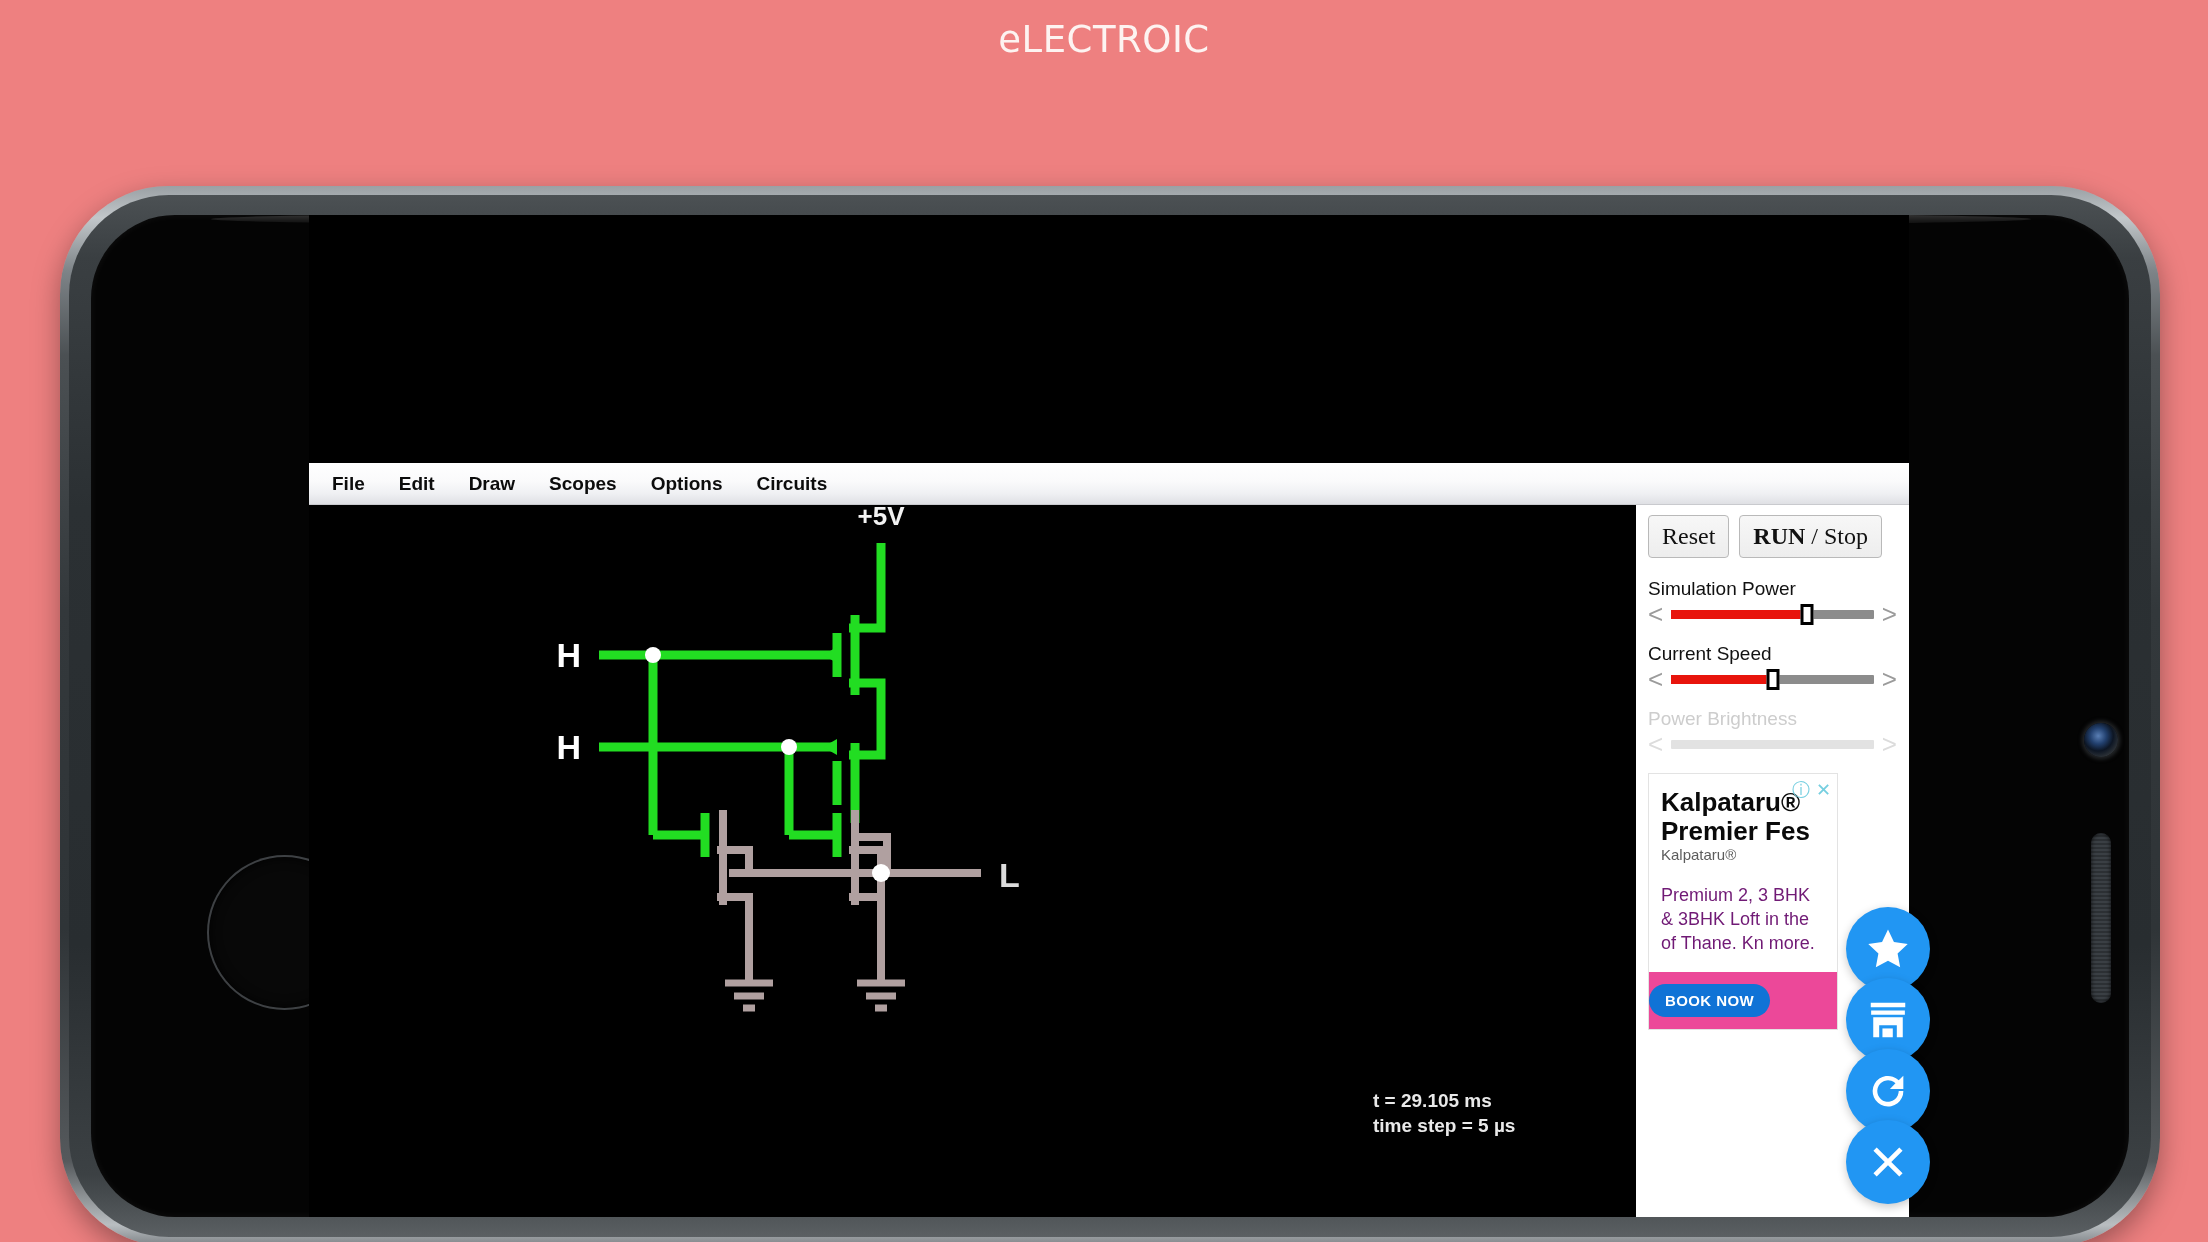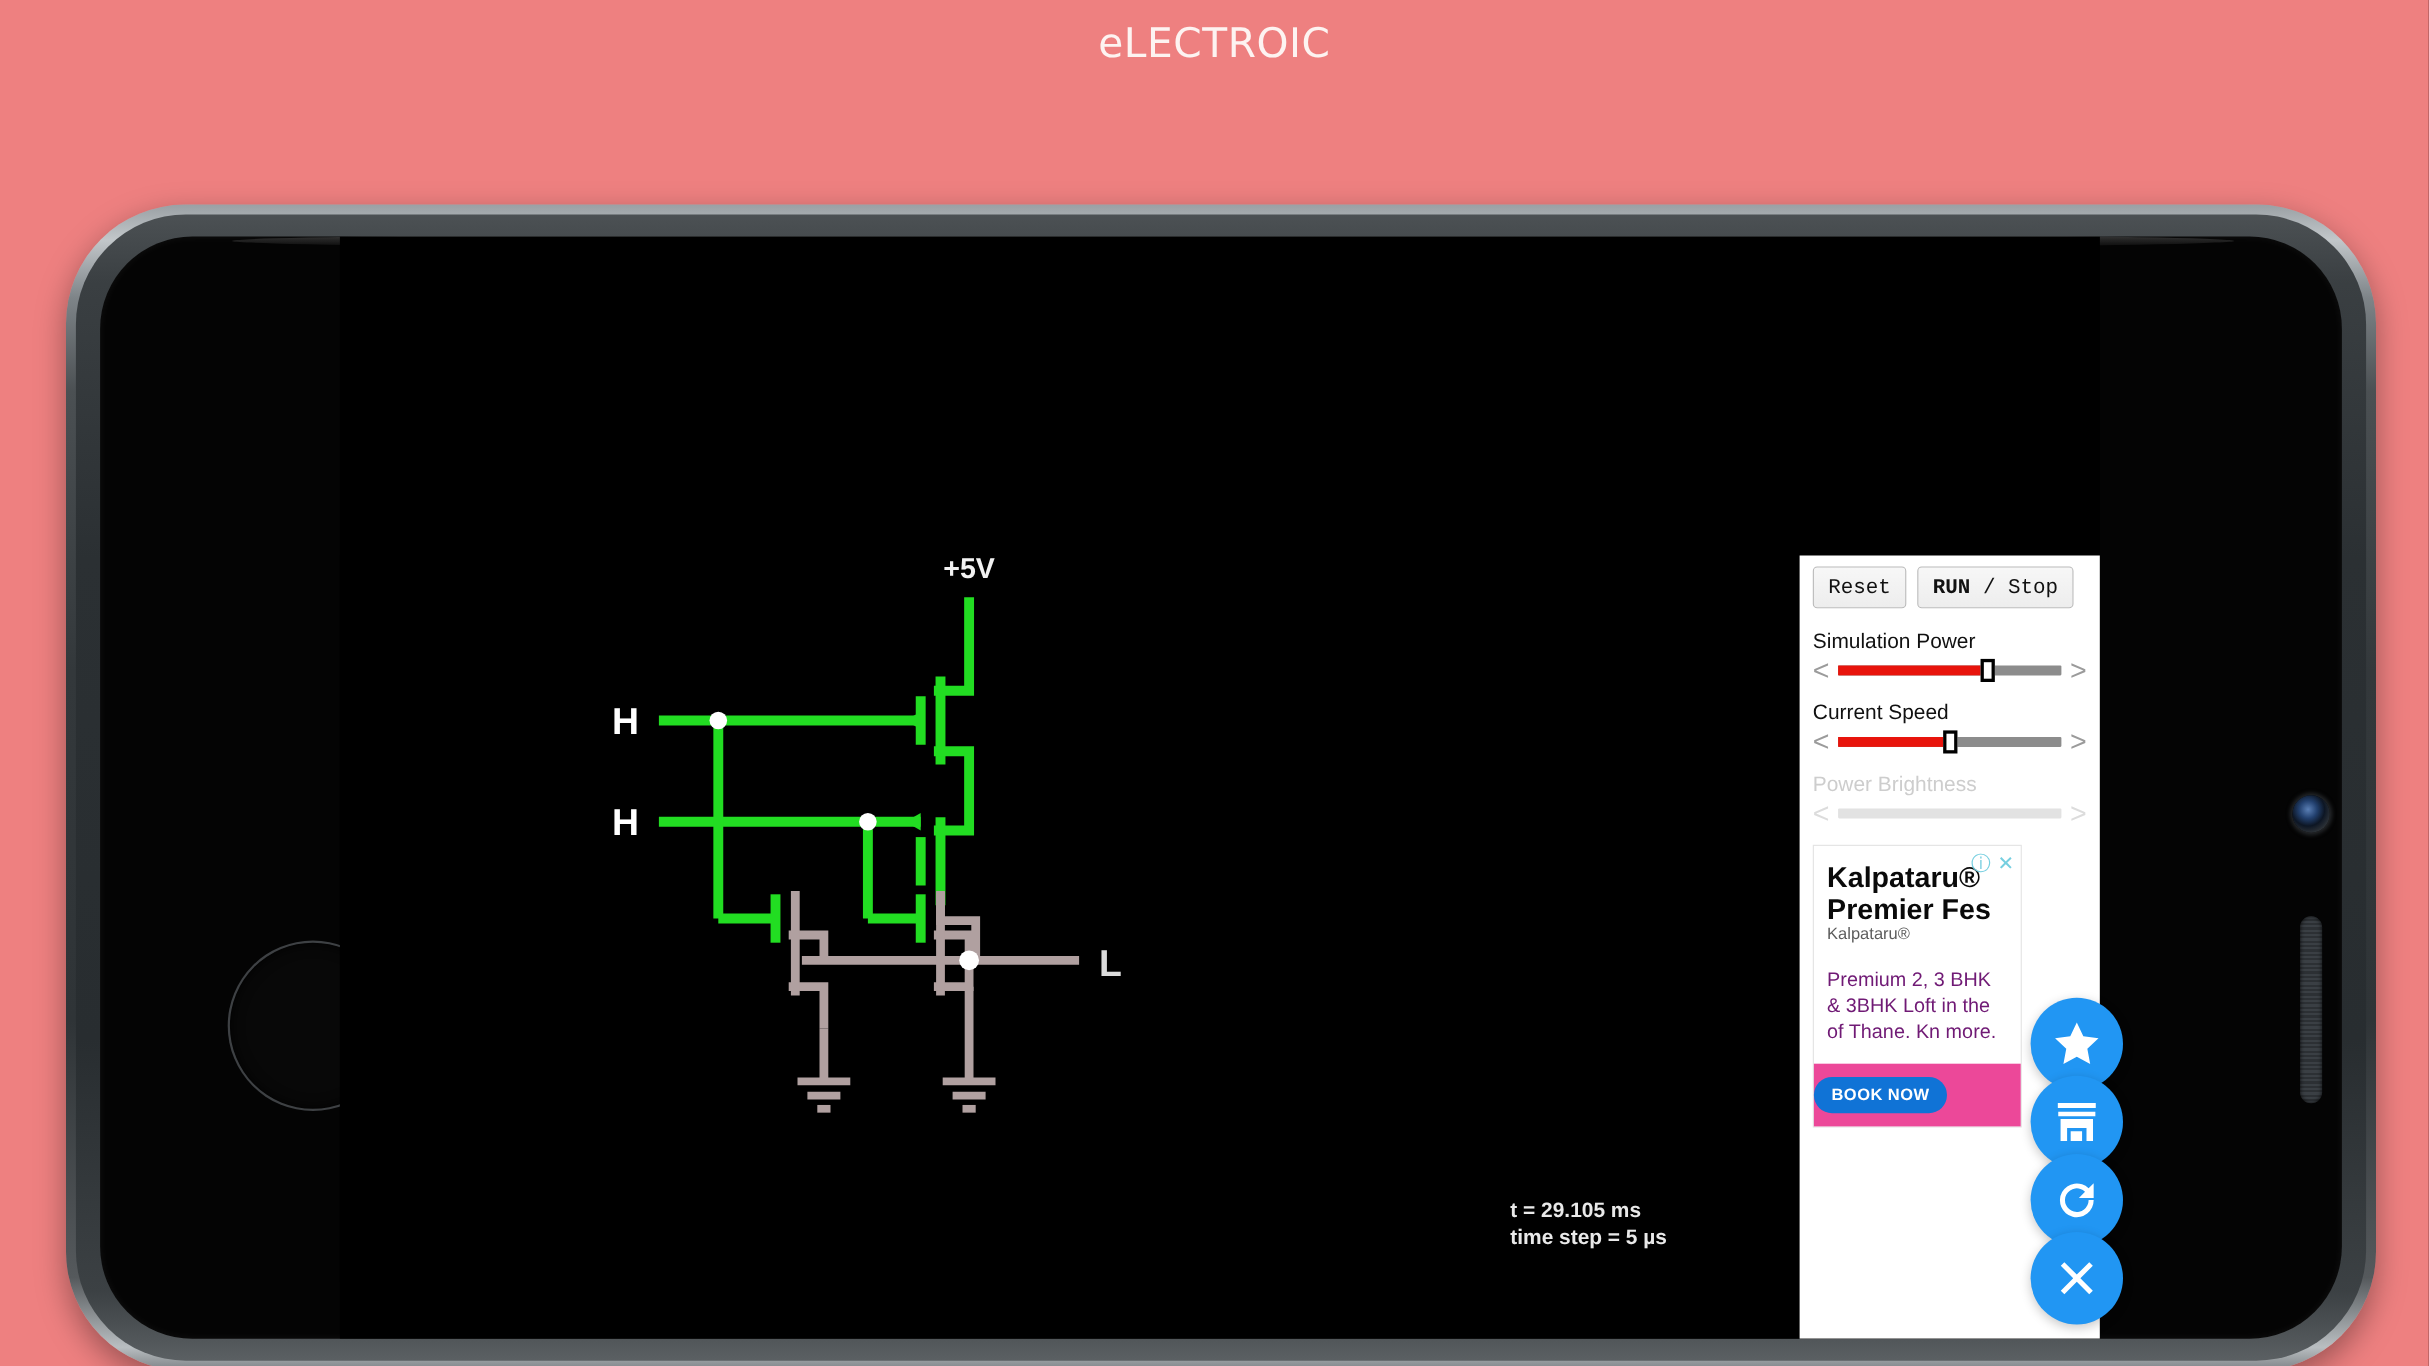--- a/index.html
+++ b/index.html
@@ -108,23 +108,23 @@
     position: absolute; left: 1327px; top: 290px;
     width: 273px; height: 860px;
     background: #ffffff;
     padding: 10px 12px 0 12px;
   }
   .btn-row { display: flex; gap: 10px; margin-bottom: 20px; }
   .ctl-btn {
     background: linear-gradient(180deg,#f7f7f7,#ededed);
     border: 1px solid #b9b9b9;
     border-radius: 4px;
-    font-size: 19px; color: #111;
+    font-size: 24px; color: #111;
     padding: 7px 13px;
-    font-family: Liberation Mono, monospace;
+    font-family: Liberation Serif, serif;
     cursor: pointer;
     white-space: nowrap;
   }
   .ctl-btn .bold { font-weight: bold; }
 
   .slider-group { margin-bottom: 16px; }
   .slider-label { font-size: 19px; color: #111; margin-bottom: 1px; }
   .slider-label.disabled { color: #cdcdcd; }
   .slider-row { display: flex; align-items: center; gap: 8px; height: 26px; }
   .arrow {
@@ -216,20 +216,28 @@
 <div id="phone">
   <div id="phone-inner">
     <div id="phone-face">
       <div id="bezel-gloss"></div>
       <div id="home-button"></div>
       <div id="camera"></div>
       <div id="speaker"></div>
 
       <div id="screen">
 
+        <div id="menubar">
+          <div class="menu-item">File</div>
+          <div class="menu-item">Edit</div>
+          <div class="menu-item">Draw</div>
+          <div class="menu-item">Scopes</div>
+          <div class="menu-item">Options</div>
+          <div class="menu-item">Circuits</div>
+        </div>
 
         <div id="canvas">
           <svg id="circuit-svg" width="1327" height="660" viewBox="0 0 1327 660">
 
             <g stroke="#22dd22" stroke-width="9" fill="none" stroke-linecap="butt">
 
               <path d="M 572 38 L 572 123 L 540 123"></path>
 
               <path d="M 546 110 L 546 190"></path>
 

